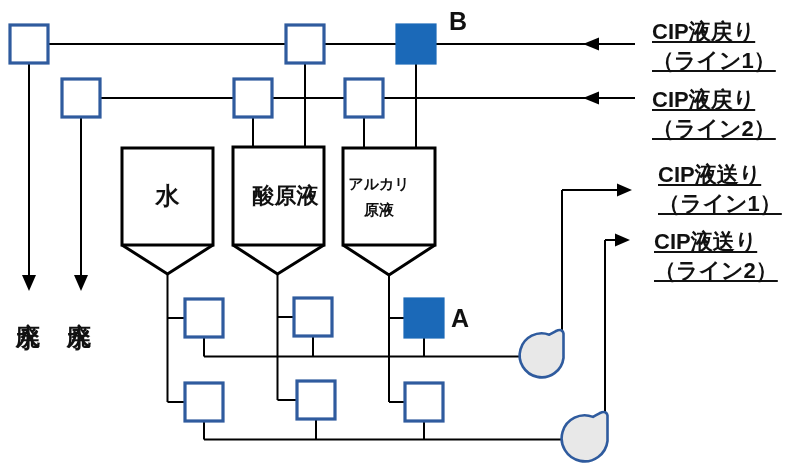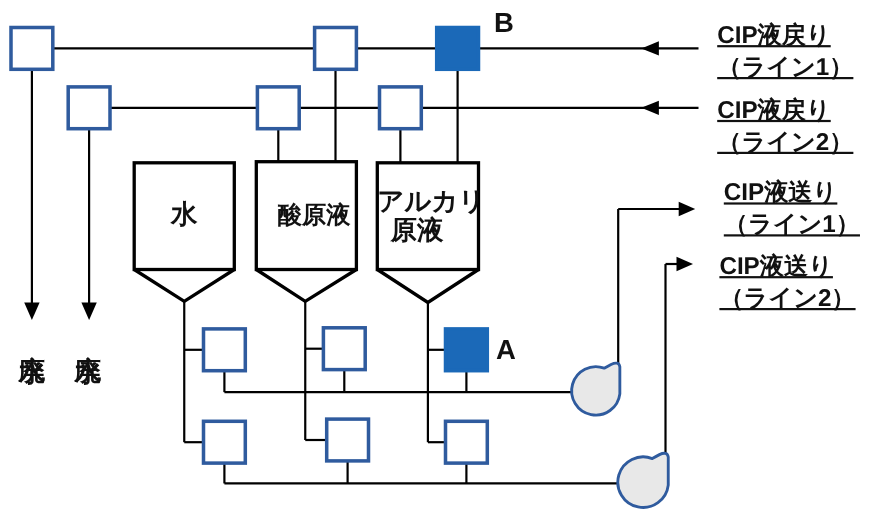--- a/index.html
+++ b/index.html
@@ -118,21 +118,21 @@
   </svg>
 
   <div class="lbl lbl-valve" style="left:449px;top:9px;">B</div>
   <div class="lbl lbl-valve" style="left:451px;top:306px;">A</div>
 
   <div class="lbl lbl-waste" style="left:16px;top:304px;">廃水</div>
   <div class="lbl lbl-waste" style="left:67px;top:304px;">廃水</div>
 
   <div class="lbl lbl-tank" style="left:122px;top:184px;width:91px;font-size:24px;">水</div>
   <div class="lbl lbl-tank" style="left:233px;top:185px;width:105px;font-size:22px;">酸原液</div>
-  <div class="lbl lbl-tank" style="left:343px;top:171px;width:72px;font-size:24px;line-height:26px;">
+  <div class="lbl lbl-tank" style="left:343px;top:171px;width:72px;font-size:15px;line-height:26px;">
     <div>アルカリ</div>
     <div>原液</div>
   </div>
 
   <div class="lbl lbl-block" style="left:652px;top:17px;">
     <div>CIP液戻り</div>
     <div>（ライン1）</div>
   </div>
   <div class="lbl lbl-block" style="left:652px;top:85px;">
     <div>CIP液戻り</div>

